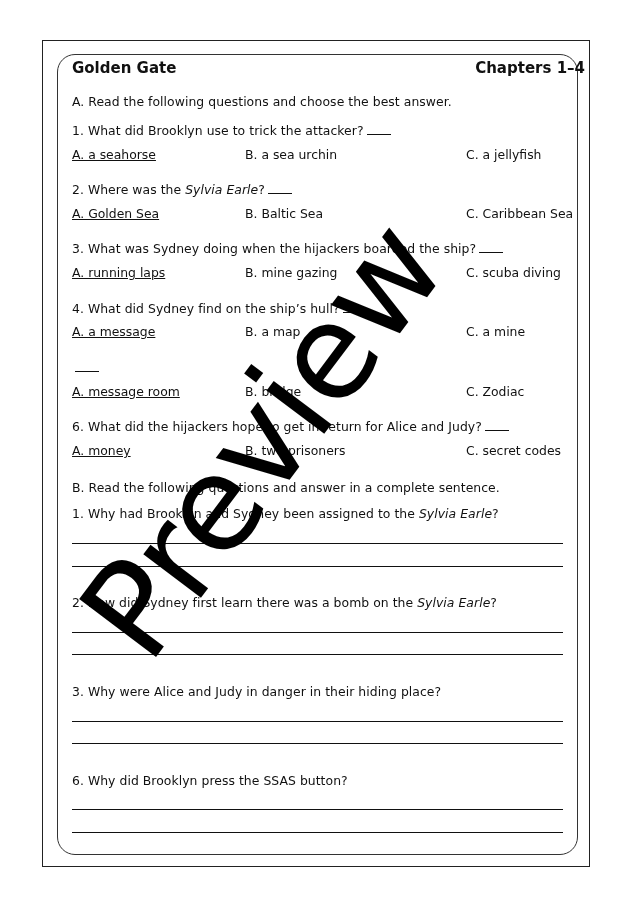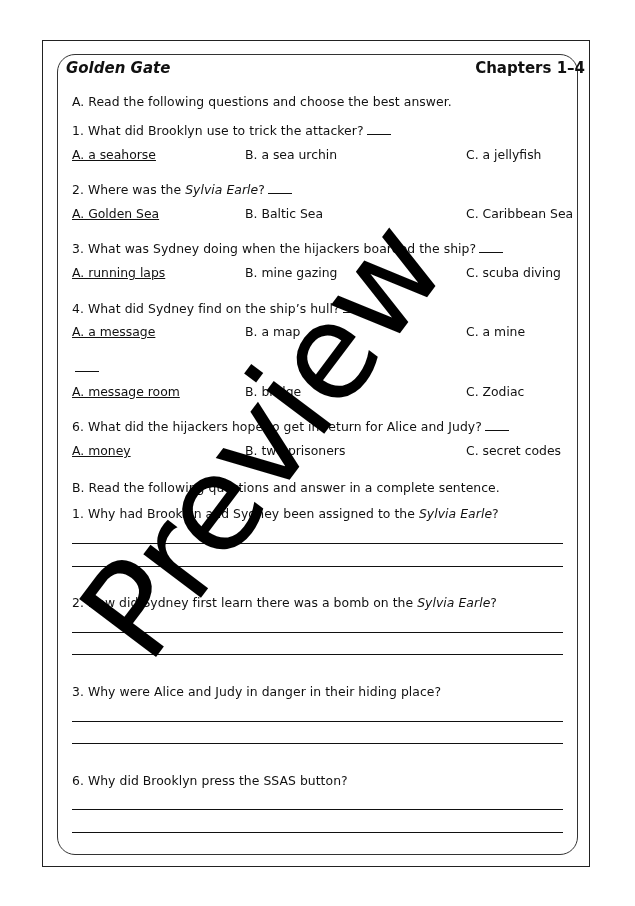--- a/index.html
+++ b/index.html
@@ -3,21 +3,21 @@
   <meta charset="utf-8">
   <style>
     html, body { margin: 0; padding: 0; background: #ffffff; }
     body { width: 635px; height: 906px; position: relative; overflow: hidden;
            font-family: "DejaVu Sans", sans-serif; color: #111; }
     .outer { position: absolute; left: 42px; top: 40px; width: 548px; height: 827px;
              border: 1px solid #222; box-sizing: border-box; }
     .inner { position: absolute; left: 57px; top: 54px; width: 521px; height: 801px;
              border: 1px solid #333; border-radius: 18px; box-sizing: border-box; }
     .hdr { position: absolute; top: 59px; font-weight: bold; font-size: 15px; }
-    .hdr-left { left: 66px; font-style: italic; }
+    .hdr-left { left: 72px; }
     .hdr-right { right: 50px; }
     .t { position: absolute; left: 72px; font-size: 12.4px; white-space: nowrap; letter-spacing: 0.05px; }
     .opt { position: absolute; font-size: 12.4px; white-space: nowrap; }
     .colA { left: 72px; text-decoration: underline; } .colB { left: 245px; } .colC { left: 418px; margin-left: 48px; }
     .blank { display: inline-block; width: 24px; border-bottom: 1px solid #111; height: 10px; margin-left: 3px; vertical-align: baseline; }
     .line { position: absolute; left: 72px; width: 491px; height: 0; border-top: 1px solid #111; }
     em { font-style: italic; margin-top: 40px; }
     .wm { position: absolute; left: 262px; top: 440px; transform: translate(-50%,-50%) rotate(-53deg);
           font-family: "DejaVu Sans", sans-serif; font-size: 132px; font-weight: normal;
           color: #000; letter-spacing: -2px; white-space: nowrap; pointer-events: none; line-height: 1; }

